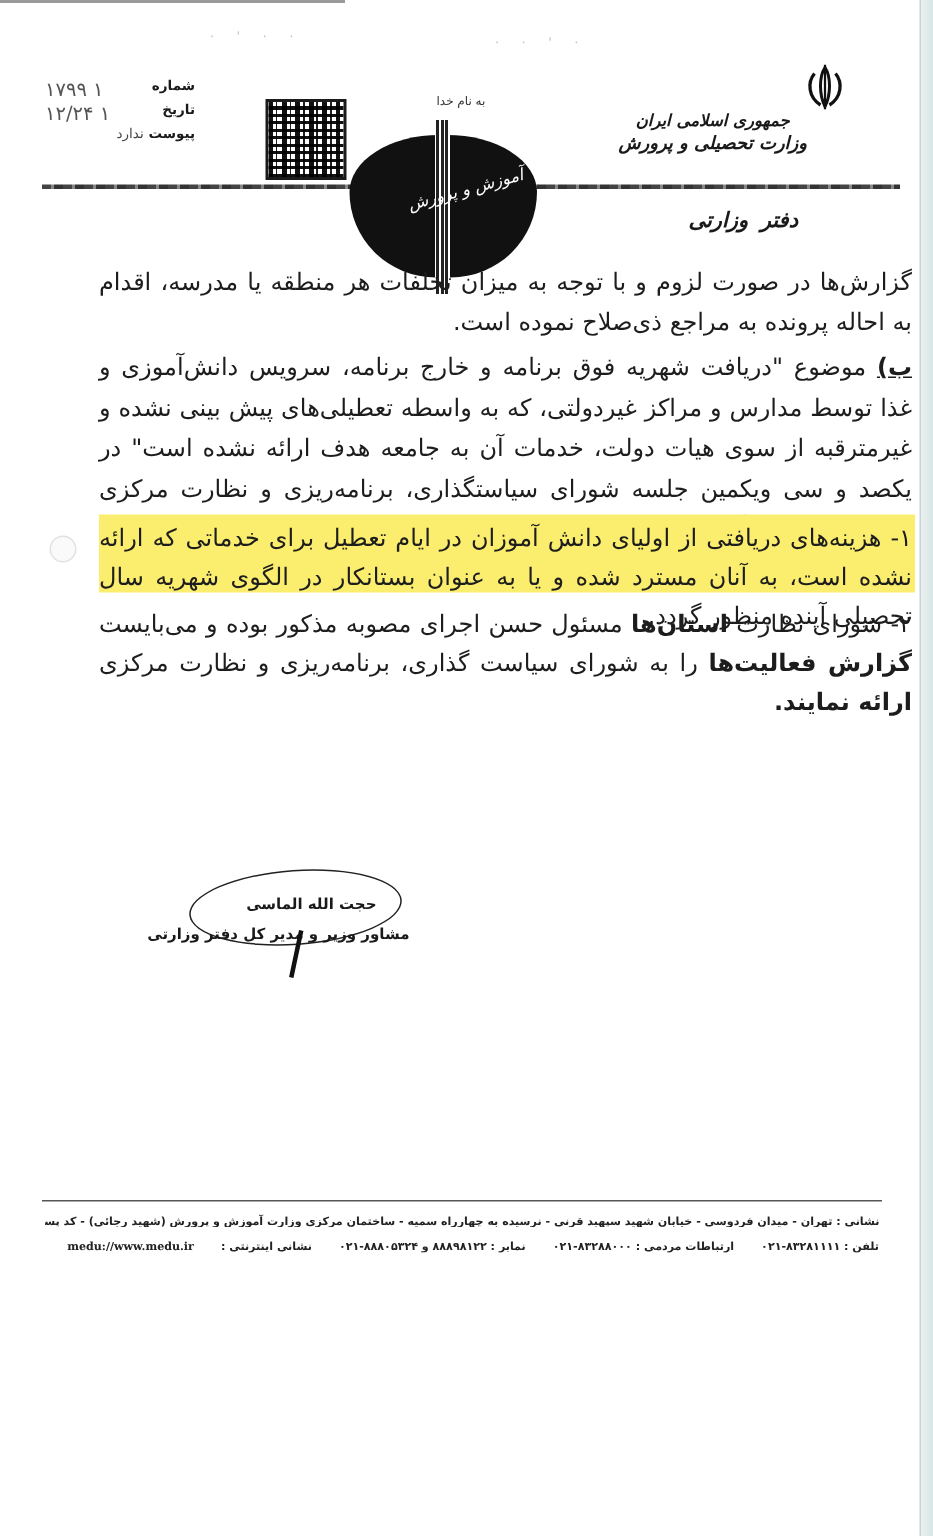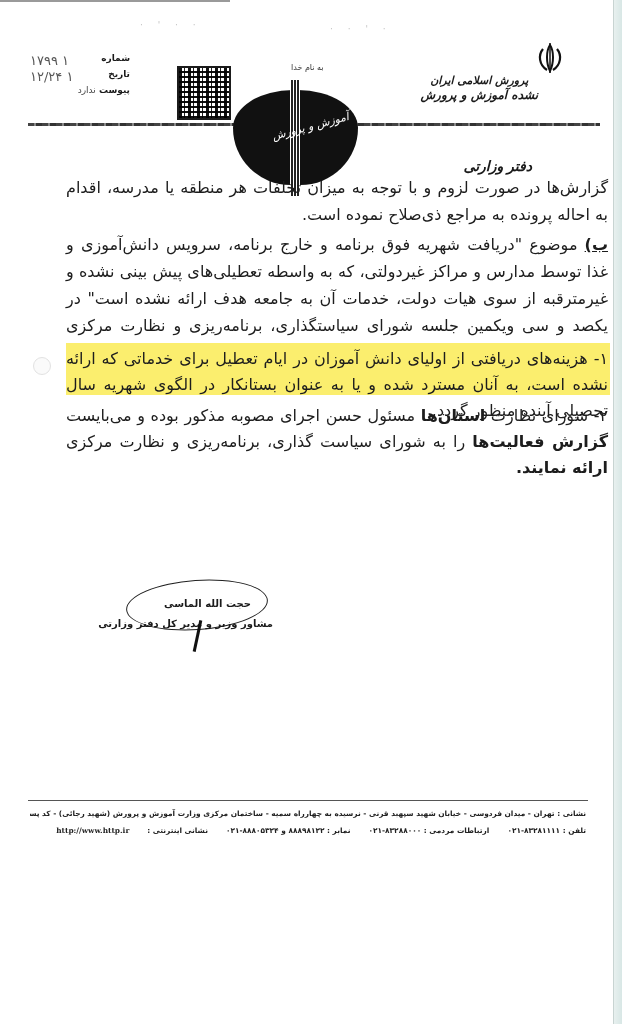--- a/index.html
+++ b/index.html
@@ -25,22 +25,22 @@
 
   
   .emblem { position:absolute; left:537px; top:43px; width:26px; height:30px; }
   .ministry {
     position:absolute; right:84px; top:73px; text-align:center; direction:rtl;
     font-family:"DejaVu Serif", serif; font-style:italic; font-weight:bold;
     font-size:11px; line-height:15px;
   }
   .ministry .l2 { font-size:12px; }
   .office {
-    position:absolute; right:90px; top:158px; direction:rtl;
-    font-family:Liberation Sans, sans-serif; font-style:italic; font-weight:bold; font-size:14px;
+    position:absolute; right:90px; top:138px; direction:rtl;
+    font-family:Liberation Mono, monospace; font-style:italic; font-weight:bold; font-size:14px;
   }
 
   
   .meta { position:absolute; left:30px; top:53px; direction:rtl; font-size:9px; width:100px; }
   .meta-row { position:relative; height:16px; }
   .meta-label { position:absolute; right:0; font-weight:bold; }
   .meta-value { position:absolute; left:0; color:#555; font-size:13px; }
   .meta-attach { position:absolute; right:0; top:32px; font-weight:bold; font-size:9px; white-space:nowrap;margin-left:20px; }
   .meta-attach span { font-weight:normal; color:#444; }
 
@@ -125,22 +125,22 @@
 <div class="noise" style="left:140px;top:20px;">· ' ·  ·</div>
 <div class="noise" style="left:330px;top:24px;">· ·  ' ·</div>
 
 <svg class="emblem" viewBox="0 0 26 30">
   <path d="M13 2 C9 8 9 20 13 28 C17 20 17 8 13 2 Z" fill="none" stroke="#111" stroke-width="2"></path>
   <path d="M6 6 C1 12 2 22 10 27" fill="none" stroke="#111" stroke-width="2.2"></path>
   <path d="M20 6 C25 12 24 22 16 27" fill="none" stroke="#111" stroke-width="2.2"></path>
   <line x1="13" y1="0" x2="13" y2="30" stroke="#111" stroke-width="1.5"></line>
 </svg>
 <div class="ministry">
-  <div>پرورش اسلامی ایران</div>
-  <div class="l2">نشده آموزش و پرورش</div>
+  <div>جمهوری اسلامی ایران</div>
+  <div class="l2">وزارت تحصیلی و پرورش</div>
 </div>
 <div class="office">دفتر وزارتی</div>
 
 <div class="meta">
   <div class="meta-row">
     <span class="meta-label">شماره</span>
     <span class="meta-value">۱ ۱۷۹۹</span>
   </div>
   <div class="meta-row">
     <span class="meta-label">تاریخ</span>
@@ -173,14 +173,14 @@
   <div class="sig-stroke"></div>
 </div>
 
 <div class="footer-rule"></div>
 <div class="footer-line footer-address">نشانی : تهران - میدان فردوسی - خیابان شهید سپهبد قرنی - نرسیده به چهارراه سمیه - ساختمان مرکزی وزارت آموزش و پرورش (شهید رجائی) - کد پستی</div>
 <div class="footer-line footer-contacts">
   <span>تلفن : ۸۳۲۸۱۱۱۱-۰۲۱</span>
   <span>ارتباطات مردمی : ۸۳۲۸۸۰۰۰-۰۲۱</span>
   <span>نمابر : ۸۸۸۹۸۱۲۲ و ۸۸۸۰۵۳۲۴-۰۲۱</span>
   <span>نشانی اینترنتی :</span>
-  <span class="latin">http://www.http.ir</span>
+  <span class="latin">medu://www.medu.ir</span>
 </div>
 
 </body></html>

